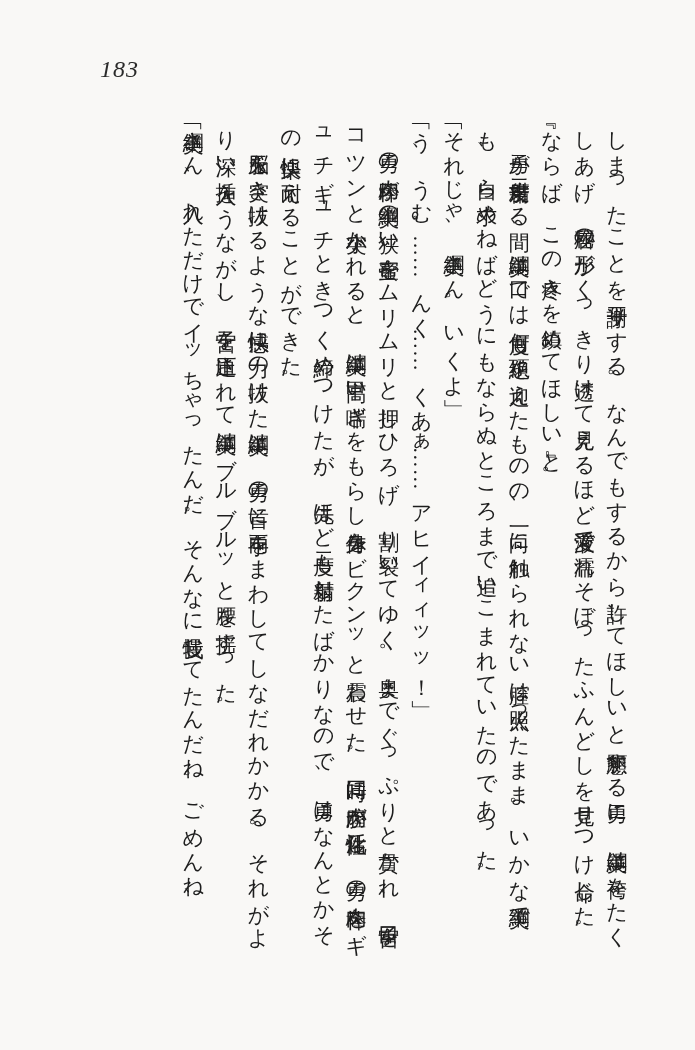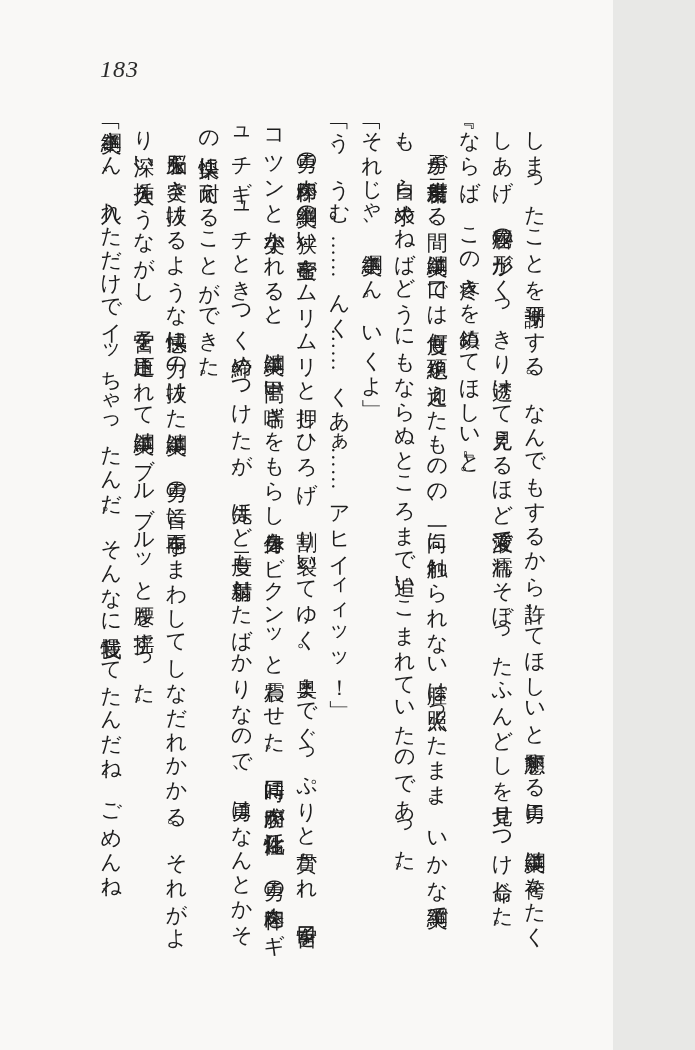--- a/index.html
+++ b/index.html
@@ -2,21 +2,21 @@
 <html lang="ja"><head>
 <meta charset="utf-8">
 <style>
   html, body {
     margin: 0;
     padding: 0;
     background: #e8e8e6;
   }
   .page {
     position: relative;
-    width: 613px;
+    width: 695px;
     height: 1050px;
     background: #f9f8f6;
     overflow: hidden;
     font-family: "Liberation Serif", "DejaVu Serif", serif;
   }
   .page-number {
     position: absolute;
     top: 56px;
     left: 100px;
     font-style: italic;

